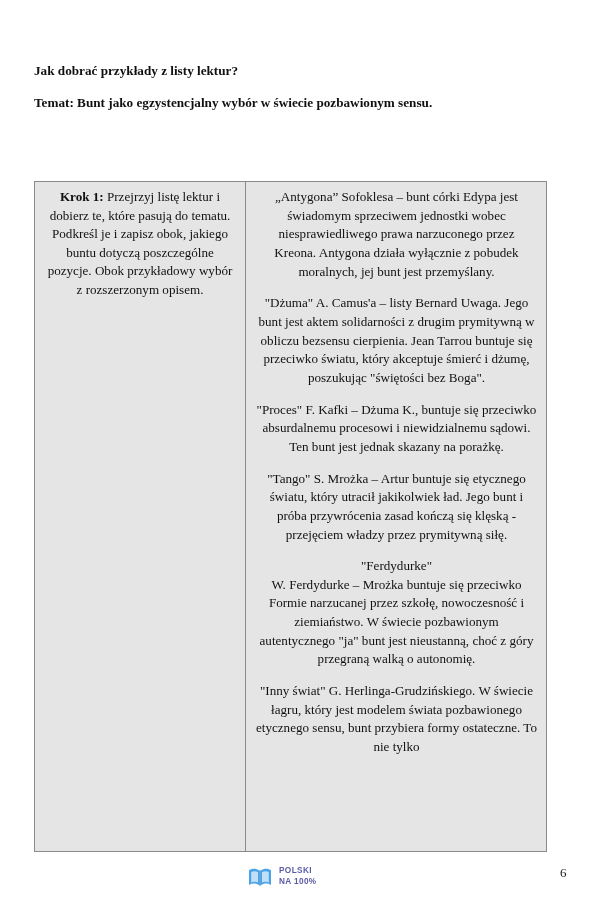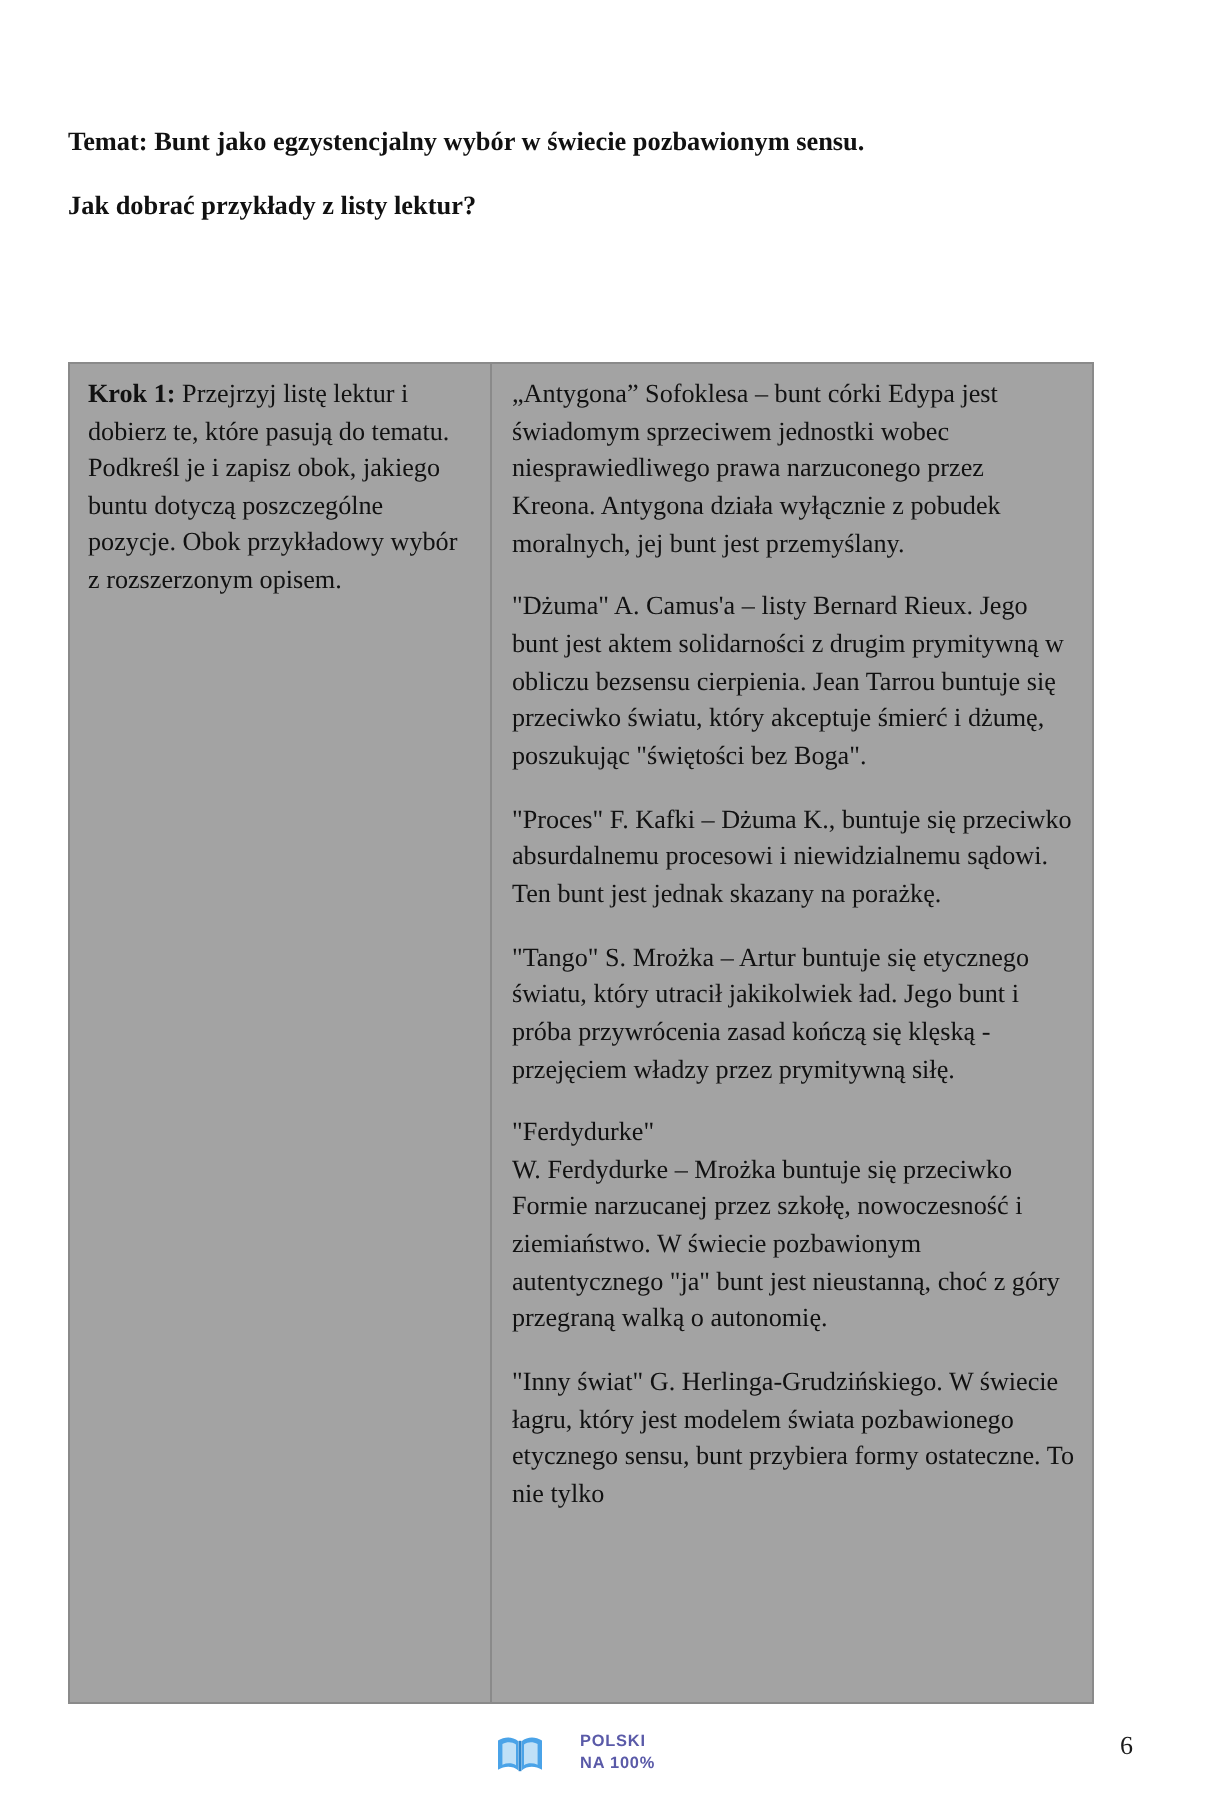--- a/index.html
+++ b/index.html
@@ -45,21 +45,22 @@
   
   .tbl {
     position: absolute;
     left: 34px;
     top: 181px;
     width: 513px;
     height: 671px;
     border: 1px solid #8a8a8a;
     box-sizing: border-box;
     display: flex;
-    background: #a3a3a3;
+    background: #e5e5e5;
+    text-align: center;
   }
   .cell-left {
     width: 211px;
     box-sizing: border-box;
     border-right: 1px solid #8a8a8a;
     padding: 6px 9px 6px 9px;
   }
   .cell-right {
     flex: 1;
     box-sizing: border-box;
@@ -92,21 +93,21 @@
     top: 862px;
     width: 613px;
     height: 38px;
   }
   .brand {
     position: absolute;
     left: 247px;
     top: 4px;
     display: flex;
     align-items: center;
-    gap: 17px;
+    gap: 6px;
   }
   .brand-icon {
     width: 26px;
     height: 22px;
     display: block;
   }
   .brand-text {
     font-family: "Liberation Sans", "DejaVu Sans", sans-serif;
     font-size: 8.2px;
     line-height: 1.32;
@@ -123,35 +124,35 @@
     color: #1a1a1a;
     font-family: "Liberation Serif", "DejaVu Serif", serif;
   }
 </style>
 </head>
 <body>
 
 <div class="page">
 
   <div class="content">
+    <p class="hdr-line b">Jak dobrać przykłady z listy lektur?</p>
     <p class="hdr-line b">Temat: Bunt jako egzystencjalny wybór w świecie pozbawionym sensu.</p>
-    <p class="hdr-line b">Jak dobrać przykłady z listy lektur?</p>
   </div>
 
   <div class="tbl">
 
     <div class="cell-left">
       <p class="step-text"><span class="lead">Krok 1:</span><span> Przejrzyj listę lektur i dobierz te, które pasują do tematu. Podkreśl je i zapisz obok, jakiego buntu dotyczą poszczególne pozycje. Obok przykładowy wybór z rozszerzonym opisem.</span></p>
     </div>
 
     <div class="cell-right">
 
       <p class="entry"><b>„Antygona” Sofoklesa</b><span> – </span><span>bunt córki Edypa jest świadomym sprzeciwem jednostki wobec niesprawiedliwego prawa narzuconego przez Kreona. Antygona działa wyłącznie z pobudek moralnych, jej bunt jest przemyślany.</span></p>
 
-      <p class="entry"><b>"Dżuma" A. Camus'a</b><span> – </span><span>listy </span><b>Bernard Rieux.</b><span> Jego bunt jest aktem solidarności z drugim prymitywną w obliczu bezsensu cierpienia. </span><b>Jean Tarrou</b><span> buntuje się przeciwko światu, który akceptuje śmierć i dżumę, poszukując "świętości bez Boga".</span></p>
+      <p class="entry"><b>"Dżuma" A. Camus'a</b><span> – </span><span>listy </span><b>Bernard Uwaga.</b><span> Jego bunt jest aktem solidarności z drugim prymitywną w obliczu bezsensu cierpienia. </span><b>Jean Tarrou</b><span> buntuje się przeciwko światu, który akceptuje śmierć i dżumę, poszukując "świętości bez Boga".</span></p>
 
       <p class="entry"><b>"Proces" F. Kafki</b><span> – </span><b>Dżuma K.</b><span>, buntuje się przeciwko absurdalnemu procesowi i niewidzialnemu sądowi. Ten bunt jest jednak skazany na porażkę.</span></p>
 
       <p class="entry"><b>"Tango" S. Mrożka</b><span> – </span><b>Artur</b><span> buntuje się etycznego światu, który utracił jakikolwiek ład. Jego bunt i próba przywrócenia zasad kończą się klęską - przejęciem władzy przez prymitywną siłę.</span></p>
 
       <p class="entry"><b>"Ferdydurke"</b><br><b>W. Ferdydurke</b><span> – </span><b>Mrożka</b><span> buntuje się przeciwko Formie narzucanej przez szkołę, nowoczesność i ziemiaństwo. W świecie pozbawionym autentycznego "ja" bunt jest nieustanną, choć z góry przegraną walką o autonomię.</span></p>
 
       <p class="entry"><b>"Inny świat" G. Herlinga-Grudzińskiego.</b><span> W świecie łagru, który jest modelem świata pozbawionego etycznego sensu, bunt przybiera formy ostateczne. To nie tylko</span></p>
 
     </div>

